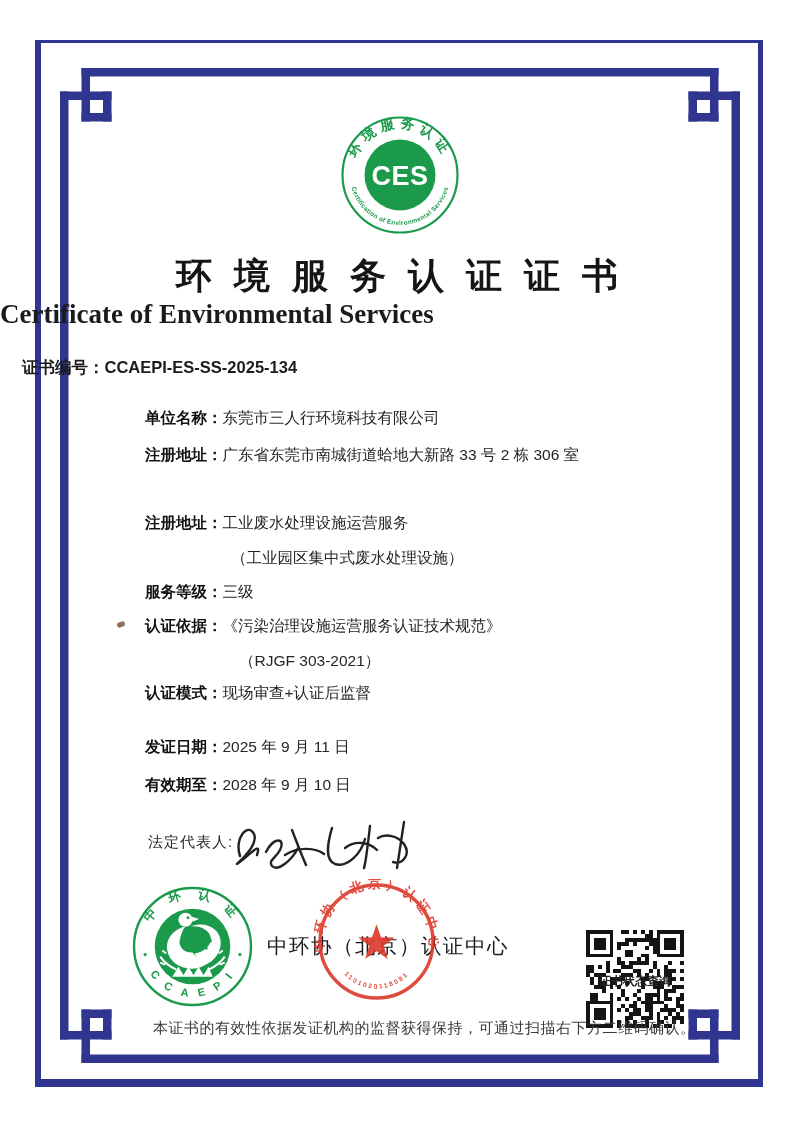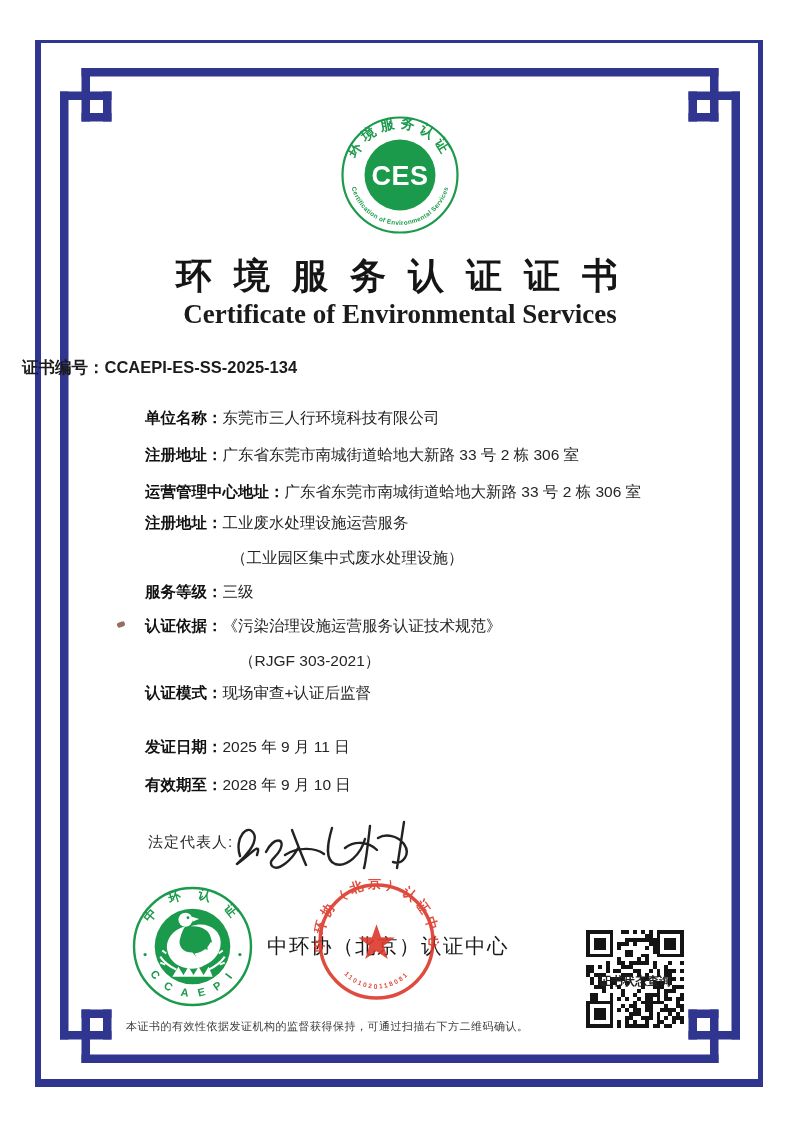--- a/index.html
+++ b/index.html
@@ -3,31 +3,31 @@
 <meta charset="utf-8">
 <style>
   html,body{margin:0;padding:0;background:#ffffff;}
   body{font-family:"Liberation Sans","DejaVu Sans",sans-serif;}
   #page{position:relative;width:800px;height:1131px;background:#fff;overflow:hidden;}
   .abs{position:absolute;}
   
   #frame{position:absolute;left:0;top:0;z-index:1;}
   
   #title-zh{position:absolute;left:0;right:0;top:252px;text-align:center;font-size:36px;font-weight:bold;color:#151515;letter-spacing:6px;z-index:2;}
-  #title-en{position:absolute;left:0;right:0;top:299px;text-align:center;font-family:"Liberation Serif","DejaVu Serif",serif;font-size:27px;font-weight:bold;color:#1b1b1b;z-index:2;}
+  #title-en{position:absolute;left:0;right:0;top:299px;text-align:left;font-family:"Liberation Serif","DejaVu Serif",serif;font-size:27px;font-weight:bold;color:#1b1b1b;z-index:2;}
   #certno{position:absolute;left:0;right:0;top:357px;padding-left:22px;font-size:16.5px;font-weight:bold;color:#1b1b1b;z-index:2;}
   
   .row{position:absolute;left:145px;font-size:15.5px;color:#252525;white-space:nowrap;z-index:2;}
   .row .lbl{font-weight:bold;color:#111;margin-top:16px;}
   .row .val{font-weight:normal;}
   .cont{position:absolute;font-size:15.5px;color:#252525;z-index:2;}
   #legal-rep{position:absolute;left:148px;top:833px;font-size:15px;color:#2a2a2a;letter-spacing:1px;z-index:2;}
   #issuer-name{position:absolute;left:267px;top:932px;font-size:20.5px;font-weight:500;color:#1a1a1a;letter-spacing:1.5px;z-index:2;}
   #qr-caption{position:absolute;left:586px;top:973px;width:98px;text-align:center;font-size:12px;font-weight:600;color:#222;z-index:2;}
-  #footer-note{position:absolute;left:126px;top:1019px;font-size:11px;color:#3a3a3a;letter-spacing:0.5px;z-index:2;}
+  #footer-note{position:absolute;left:153px;top:1019px;font-size:15px;color:#3a3a3a;letter-spacing:0.5px;z-index:2;}
   #speck{position:absolute;left:117px;top:622px;width:8px;height:5px;background:#7a4a33;border-radius:2px;transform:rotate(-20deg);opacity:.8;z-index:2;}
   svg text{user-select:none;}
 </style>
 </head>
 <body>
 
 <div id="page">
 
   <svg id="frame" width="800" height="1131" viewBox="0 0 800 1131">
     <g fill="#30358f">
@@ -75,23 +75,20 @@
 
   <div id="certno">
     <span>证书编号：</span><span>CCAEPI-ES-SS-2025-134</span>
   </div>
 
   <div class="row" style="top:408px">
     <span class="lbl">单位名称：</span><span class="val">东莞市三人行环境科技有限公司</span>
   </div>
   <div class="row" style="top:445px">
     <span class="lbl">注册地址：</span><span class="val">广东省东莞市南城街道蛤地大新路 33 号 2 栋 306 室</span>
-  </div>
-  <div class="row" style="top:482px">
-    <span class="lbl">运营管理中心地址：</span><span class="val">广东省东莞市南城街道蛤地大新路 33 号 2 栋 306 室</span>
   </div>
   <div class="row" style="top:513px">
     <span class="lbl">注册地址：</span><span class="val">工业废水处理设施运营服务</span>
   </div>
   <div class="cont" style="left:231px;top:548px">（工业园区集中式废水处理设施）</div>
   <div class="row" style="top:582px">
     <span class="lbl">服务等级：</span><span class="val">三级</span>
   </div>
   <div class="row" style="top:616px">
     <span class="lbl">认证依据：</span><span class="val">《污染治理设施运营服务认证技术规范》</span>

